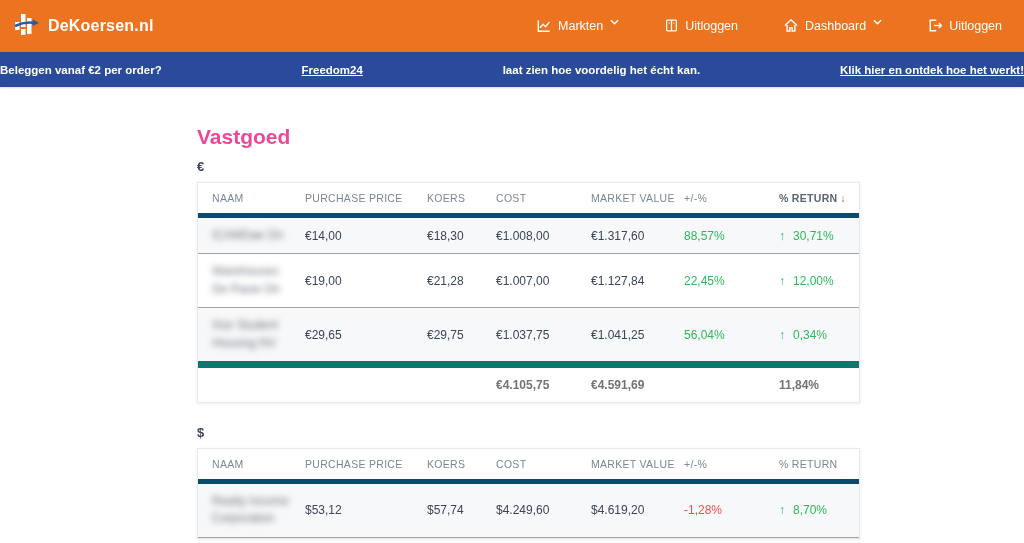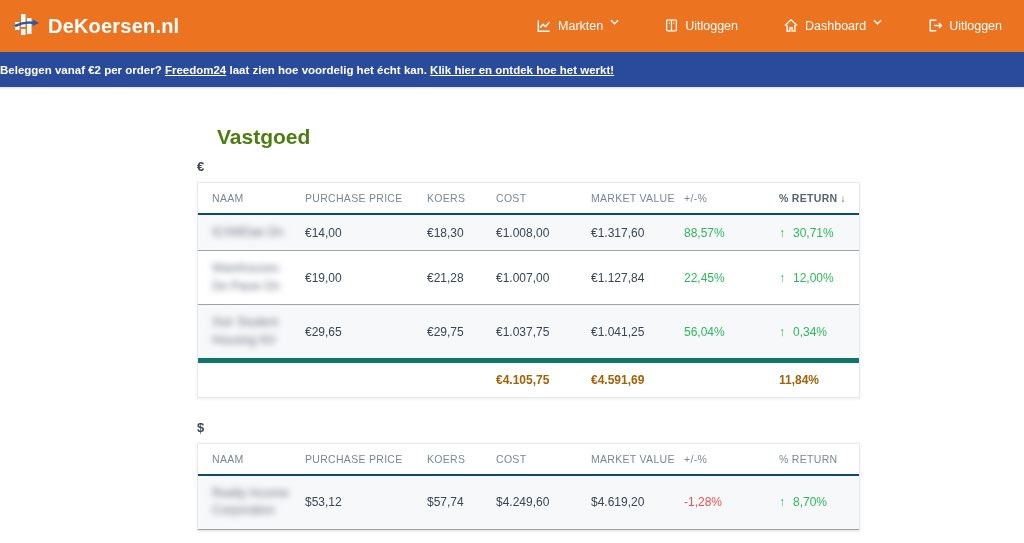--- a/index.html
+++ b/index.html
@@ -3,57 +3,57 @@
 <meta charset="utf-8">
 <style>
   * { margin:0; padding:0; box-sizing:border-box; }
   html,body { width:1024px; height:543px; overflow:hidden; background:#ffffff;
               font-family:"Liberation Sans", sans-serif; }
 
   
   .topbar { height:52px; background:#EC7420; display:flex; align-items:center;
             padding:0 22px 0 14px; }
   .logo { display:flex; align-items:center; gap:8px; cursor:pointer; }
-  .logo-text { color:#fff; font-size:20px; font-weight:bold; letter-spacing:.2px; }
+  .logo-text { color:#fff; font-size:16px; font-weight:bold; letter-spacing:.2px; }
   .nav { margin-left:auto; display:flex; align-items:center; gap:46px; }
   .nav-item { display:flex; align-items:flex-start; gap:7px; color:#fff; font-size:12.5px;
               cursor:pointer; }
   .nav-item svg { display:block; }
 
   
   .banner { height:35px; background:#2A4B9B; color:#fff; display:flex;
-            align-items:center; justify-content:flex-start; font-size:11.5px;
+            align-items:center; justify-content:space-between; font-size:11.5px;
             font-weight:bold; box-shadow:0 1px 2px rgba(0,0,0,.15); }
   .banner a { color:#fff; text-decoration:underline; cursor:pointer; }
   .banner span { white-space:pre; }
 
   
   .main { margin-left:197px; width:663px; }
-  .page-title { margin-top:38px; font-size:21px; font-weight:bold; color:#4d7c0f;margin-left:20px; }
+  .page-title { margin-top:38px; font-size:21px; font-weight:bold; color:#ec4899; }
   .currency { margin-top:10px; margin-bottom:8px; font-size:13px; color:#3a4556;
               font-weight:bold; }
 
   .card { width:663px; background:#fff; border:1px solid #e6e8eb;
           box-shadow:0 1px 3px rgba(60,75,100,.10); margin-bottom:22px; }
   table { width:100%; border-collapse:collapse; table-layout:fixed; }
   col.c1{width:99px;} col.c2{width:122px;} col.c3{width:69px;} col.c4{width:95px;}
   col.c5{width:93px;} col.c6{width:95px;} col.c7{width:88px;}
   th { text-align:left; font-size:10.5px; font-weight:normal; color:#7b8794;
-       letter-spacing:.3px; padding:9px 8px; border-bottom:2px solid #0c4a6e;
+       letter-spacing:.3px; padding:9px 8px; border-bottom:5px solid #0c4a6e;
        cursor:pointer; white-space:nowrap; }
   th.sorted { font-weight:bold; color:#5a6572; }
   td { font-size:12px; color:#3a4556; padding:9px 8px; vertical-align:middle; }
   th:first-child, td:first-child { padding-left:14px; }
   tbody tr { border-bottom:1px solid #a3a3a3; }
   tbody tr:nth-child(odd) { background:#f7f8f9; }
   td.name { color:#6b7380; filter:blur(3px); line-height:1.45; cursor:pointer; }
   .pos { color:#2EB85C; }
   .neg { color:#E55353; }
   .ret .arr { color:#2EB85C; font-size:12px; margin-right:8px; font-weight:bold; }
-  tfoot td { font-weight:bold; color:#a16207; border-top:5px solid #0f766e;
+  tfoot td { font-weight:bold; color:#737373; border-top:7px solid #0f766e;
              padding:10px 8px; }
   .sort-arr { font-size:10px; margin-left:3px; color:#5a6572; }
 </style>
 </head>
 <body>
 
 <div class="topbar">
   <div class="logo">
     <span>
       <svg width="26" height="26" viewBox="0 0 26 26">

